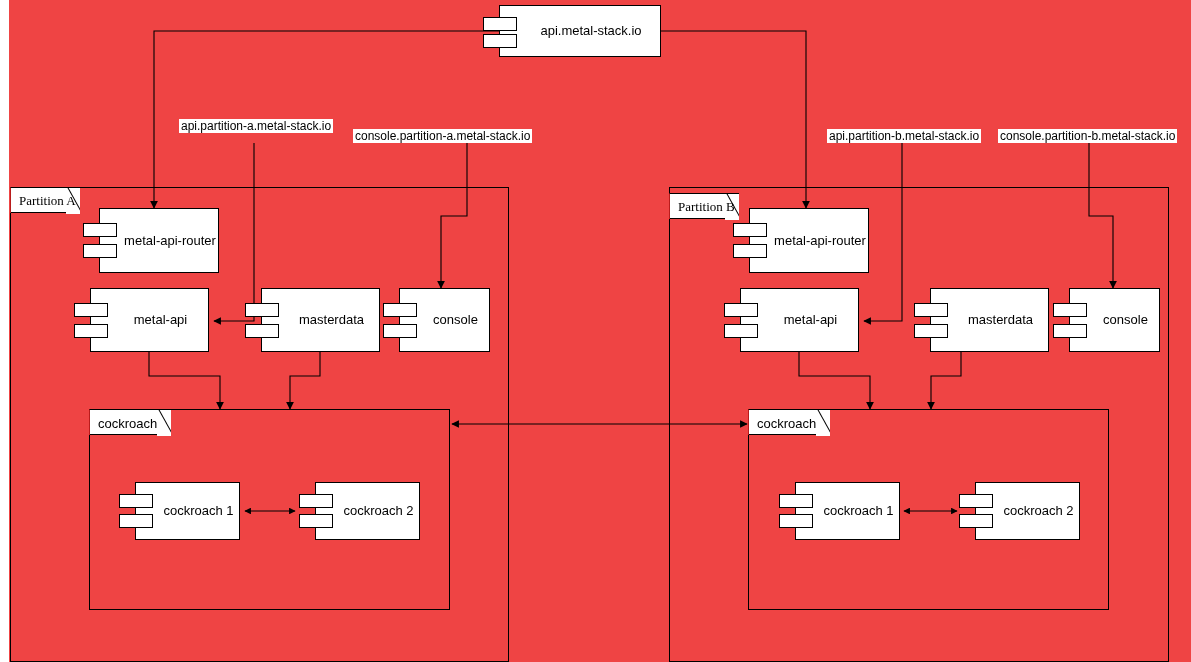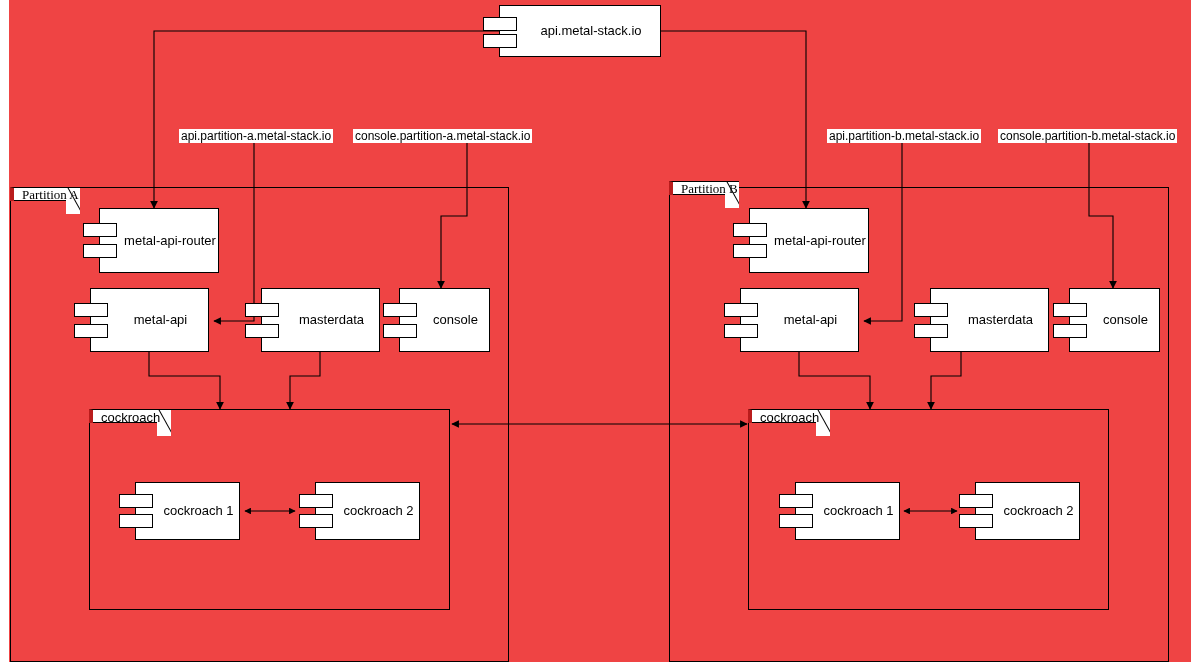--- a/index.html
+++ b/index.html
@@ -63,24 +63,24 @@
   .frame {
     position: absolute;
     box-sizing: border-box;
     border: 1px solid #000000;
     background: transparent;
     z-index: 2;
   }
   .frame-tab {
     position: absolute;
     box-sizing: border-box;
-    height: 14px;
+    height: 26px;
     background: #ffffff;
     z-index: 3;
-    border-left: 4px solid #b91c1c;
+    border-left: 1px solid #b91c1c;
     border-top: 1px solid #000000;
   }
   .frame-tab .ft-body {
     position: absolute;
     left: 0; top: 0; right: 14px; bottom: 0;
     border-bottom: 1px solid #000000;
     background: #ffffff;
   }
   .frame-tab .ft-corner {
     position: absolute;
@@ -174,21 +174,21 @@
       <path d="M 895 511 L 948 511" marker-start="url(#arrS)" marker-end="url(#arrS)"></path>
     </g>
   </svg>
 
   <div class="component" style="left:490px; top:5px; width:162px; height:52px;">
     <span class="tab t1"></span>
     <span class="tab t2"></span>
     <span class="cmp-label">api.metal-stack.io</span>
   </div>
 
-  <div class="edge-label" style="left:170px; top:129px;">api.partition-a.metal-stack.io</div>
+  <div class="edge-label" style="left:170px; top:119px;">api.partition-a.metal-stack.io</div>
   <div class="edge-label" style="left:344px; top:129px;">console.partition-a.metal-stack.io</div>
   <div class="edge-label" style="left:818px; top:129px;text-align:right;">api.partition-b.metal-stack.io</div>
   <div class="edge-label" style="left:989px; top:129px;text-align:right;">console.partition-b.metal-stack.io</div>
 
   <div class="frame" style="left:1px; top:187px; width:499px; height:475px;"></div>
   <div class="frame-tab serif" style="left:1px; top:187px; width:70px;">
     <span class="ft-body"></span>
     <span class="ft-corner"></span>
     <span class="ft-text">Partition A</span>
   </div>
@@ -230,21 +230,21 @@
     <span class="cmp-label">cockroach 1</span>
   </div>
 
   <div class="component" style="left:306px; top:482px; width:105px; height:58px;">
     <span class="tab t1 tab-sm"></span>
     <span class="tab t2 tab-sm"></span>
     <span class="cmp-label">cockroach 2</span>
   </div>
 
   <div class="frame" style="left:660px; top:187px; width:500px; height:475px;"></div>
-  <div class="frame-tab serif" style="left:660px; top:181px; width:70px;">
+  <div class="frame-tab serif" style="left:660px; top:193px; width:70px;">
     <span class="ft-body"></span>
     <span class="ft-corner"></span>
     <span class="ft-text">Partition B</span>
   </div>
 
   <div class="component" style="left:740px; top:208px; width:120px; height:65px;">
     <span class="tab t1"></span>
     <span class="tab t2"></span>
     <span class="cmp-label">metal-api-router</span>
   </div>

